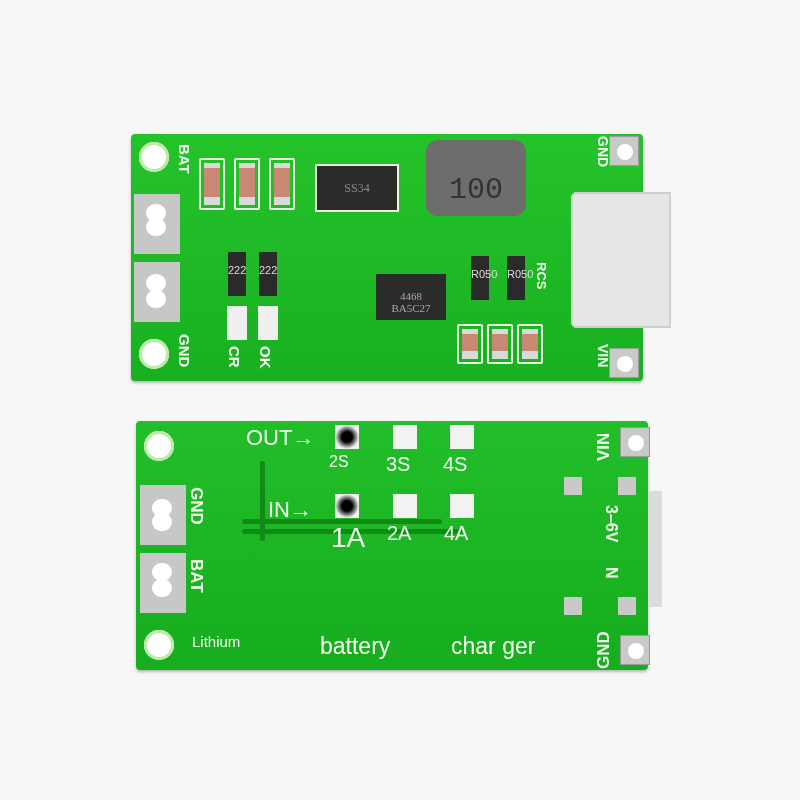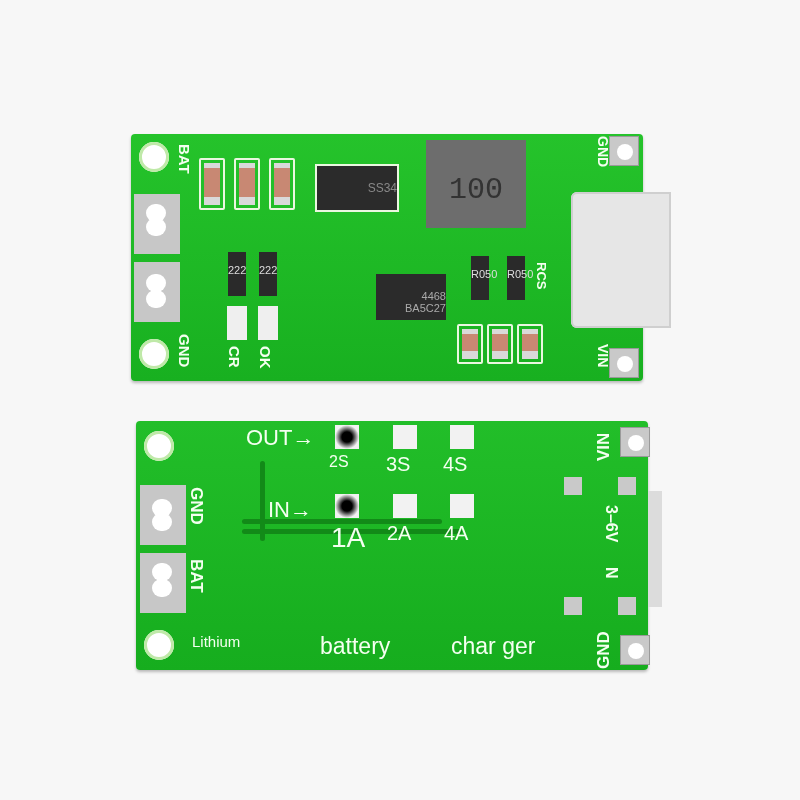--- a/index.html
+++ b/index.html
@@ -12,21 +12,21 @@
   .sq-pad{position:absolute;width:30px;height:30px;background:#c9c9c9;border:1px solid #9a9a9a;box-sizing:border-box;}
   .sq-pad .h{position:absolute;left:7px;top:7px;width:16px;height:16px;border-radius:50%;background:#fff;}
   .side-pad{position:absolute;width:46px;height:60px;background:#c7c7c7;}
   .side-pad .k{position:absolute;left:12px;width:20px;height:18px;border-radius:10px;background:#fff;}
   .silk{position:absolute;color:#f4fff0;font-weight:bold;white-space:nowrap;}
   .rot90{transform:rotate(90deg);transform-origin:left top;}
   .rotm90{transform:rotate(-90deg);transform-origin:left top;}
   .cap{position:absolute;width:26px;height:52px;border:2px solid #eaf7e0;box-sizing:border-box;border-radius:2px;}
   .cap .b{position:absolute;left:3px;right:3px;top:8px;bottom:8px;background:#c88873;}
   .cap .e{position:absolute;left:3px;right:3px;height:8px;background:#d9d9d9;}
-  .chip{position:absolute;background:#2b2b2b;color:#888;font-size:11px;text-align:right;}
+  .chip{position:absolute;background:#2b2b2b;color:#888;font-size:11px;text-align:center;font-family:Liberation Serif, serif;}
   .res{position:absolute;width:18px;height:44px;background:#2a2a2a;color:#ddd;font-size:11px;}
   .label-pad{position:absolute;width:24px;height:24px;background:#f2f2f2;}
   .trace{position:absolute;background:#128a18;border-radius:3px;}
 </style>
 </head>
 <body>
 
 <div id="top" class="board">
   <div class="hole" style="left:8px;top:8px"></div>
   <div class="hole" style="left:8px;top:205px"></div>
@@ -54,21 +54,21 @@
       <div class="e" style="bottom:3px"></div>
     </div>
   <div class="cap" style="left:138px;top:24px">
       <div class="e" style="top:3px"></div>
       <div class="b"></div>
       <div class="e" style="bottom:3px"></div>
     </div>
 
   <div class="chip" style="left:184px;top:30px;width:80px;height:44px;line-height:44px;font-size:12px;border:2px solid #eaf7e0">SS34</div>
 
-  <div class="abs" style="left:295px;top:6px;width:100px;height:88px;background:#6d6d6d;border-radius:0;color:#333;font-size:30px;text-align:center;line-height:100px;font-family:'Liberation Mono',monospace">100</div>
+  <div class="abs" style="left:295px;top:6px;width:100px;height:76px;background:#6d6d6d;border-radius:12px;color:#333;font-size:30px;text-align:center;line-height:100px;font-family:'Liberation Mono',monospace">100</div>
 
   <div class="res" style="left:97px;top:118px;line-height:36px;text-align:center">222</div>
   <div class="res" style="left:128px;top:118px;line-height:36px;text-align:center">222</div>
   <div class="abs" style="left:96px;top:172px;width:20px;height:34px;background:#efefef"></div>
   <div class="abs" style="left:127px;top:172px;width:20px;height:34px;background:#efefef"></div>
   <div class="silk rot90" style="left:112px;top:212px;font-size:15px">CR</div>
   <div class="silk rot90" style="left:143px;top:212px;font-size:15px">OK</div>
 
   <div class="chip" style="left:245px;top:140px;width:70px;height:46px;padding-top:16px;box-sizing:border-box;color:#aaa">
     <div>4468</div>

